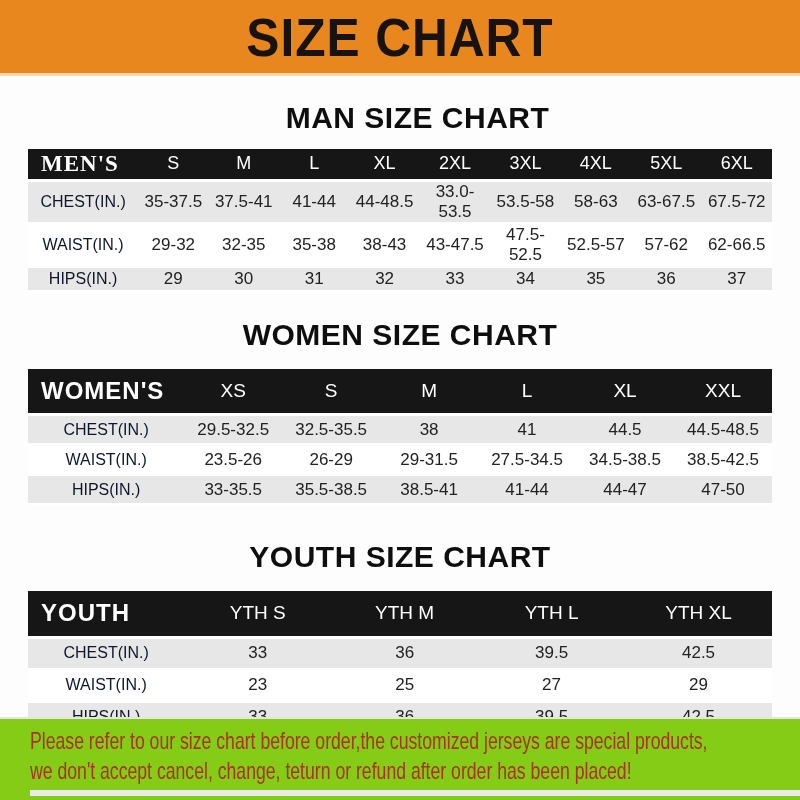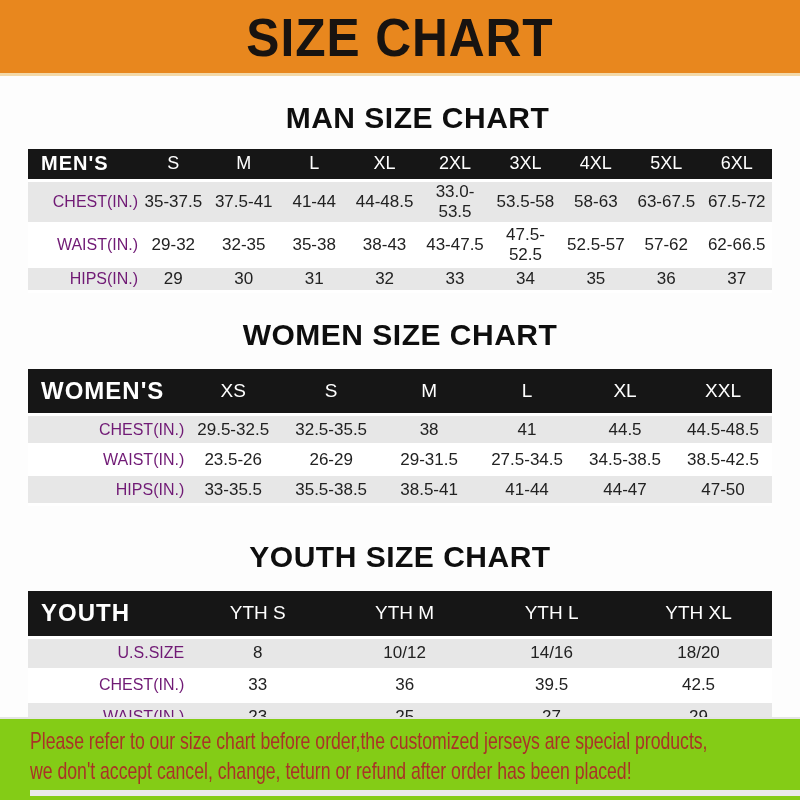--- a/index.html
+++ b/index.html
@@ -46,31 +46,31 @@
     background:var(--bar-bg);color:#FFFFFF;
     border-bottom:3px solid #FFFFFF;
     font-weight:normal;text-align:center;padding:0;
   }
   table.size-table thead th.corner{
     text-align:left;padding-left:13px;
     font-weight:bold;letter-spacing:1px;
   }
   table.men thead tr{height:31px;}
   table.women thead tr,table.youth thead tr{height:46px;}
-  table.men thead th.corner{font-size:20px;}
+  table.men thead th.corner{font-size:23px;font-family:Liberation Serif, serif;}
   table.women thead th.corner,table.youth thead th.corner{font-size:24px;}
   table.men thead th.size{font-size:18px;}
   table.women thead th.size,table.youth thead th.size{font-size:19px;}
   table.size-table tbody td{
     text-align:center;font-size:17px;color:#222222;
     border-bottom:3px solid #FFFFFF;padding:0;
   }
   table.size-table tbody tr:nth-child(odd){background:var(--row-alt);}
   table.size-table tbody tr:nth-child(even){background:#FFFFFF;}
-  table.size-table tbody td.row-label{font-size:16px;color:#701a75;text-align:right;}
+  table.size-table tbody td.row-label{font-size:16px;color:#0f172a;}
   table.men tbody tr{height:25px;}
   table.women tbody tr{height:30px;}
   table.youth tbody tr{height:32px;}
   table.women{margin-top:19px;}
   table.youth{margin-top:19px;}
   
   .footer-note{
     position:absolute;left:0;right:0;bottom:0;
     border-top:2px solid #E4E4E4;
     background:#84cc16;
@@ -231,27 +231,20 @@
           <tr>
             <th class="corner">YOUTH</th>
             <th class="size">YTH S</th>
             <th class="size">YTH M</th>
             <th class="size">YTH L</th>
             <th class="size">YTH XL</th>
           </tr>
         </thead>
         <tbody>
           <tr>
-            <td class="row-label">U.S.SIZE</td>
-            <td>8</td>
-            <td>10/12</td>
-            <td>14/16</td>
-            <td>18/20</td>
-          </tr>
-          <tr>
             <td class="row-label">CHEST(IN.)</td>
             <td>33</td>
             <td>36</td>
             <td>39.5</td>
             <td>42.5</td>
           </tr>
           <tr>
             <td class="row-label">WAIST(IN.)</td>
             <td>23</td>
             <td>25</td>

